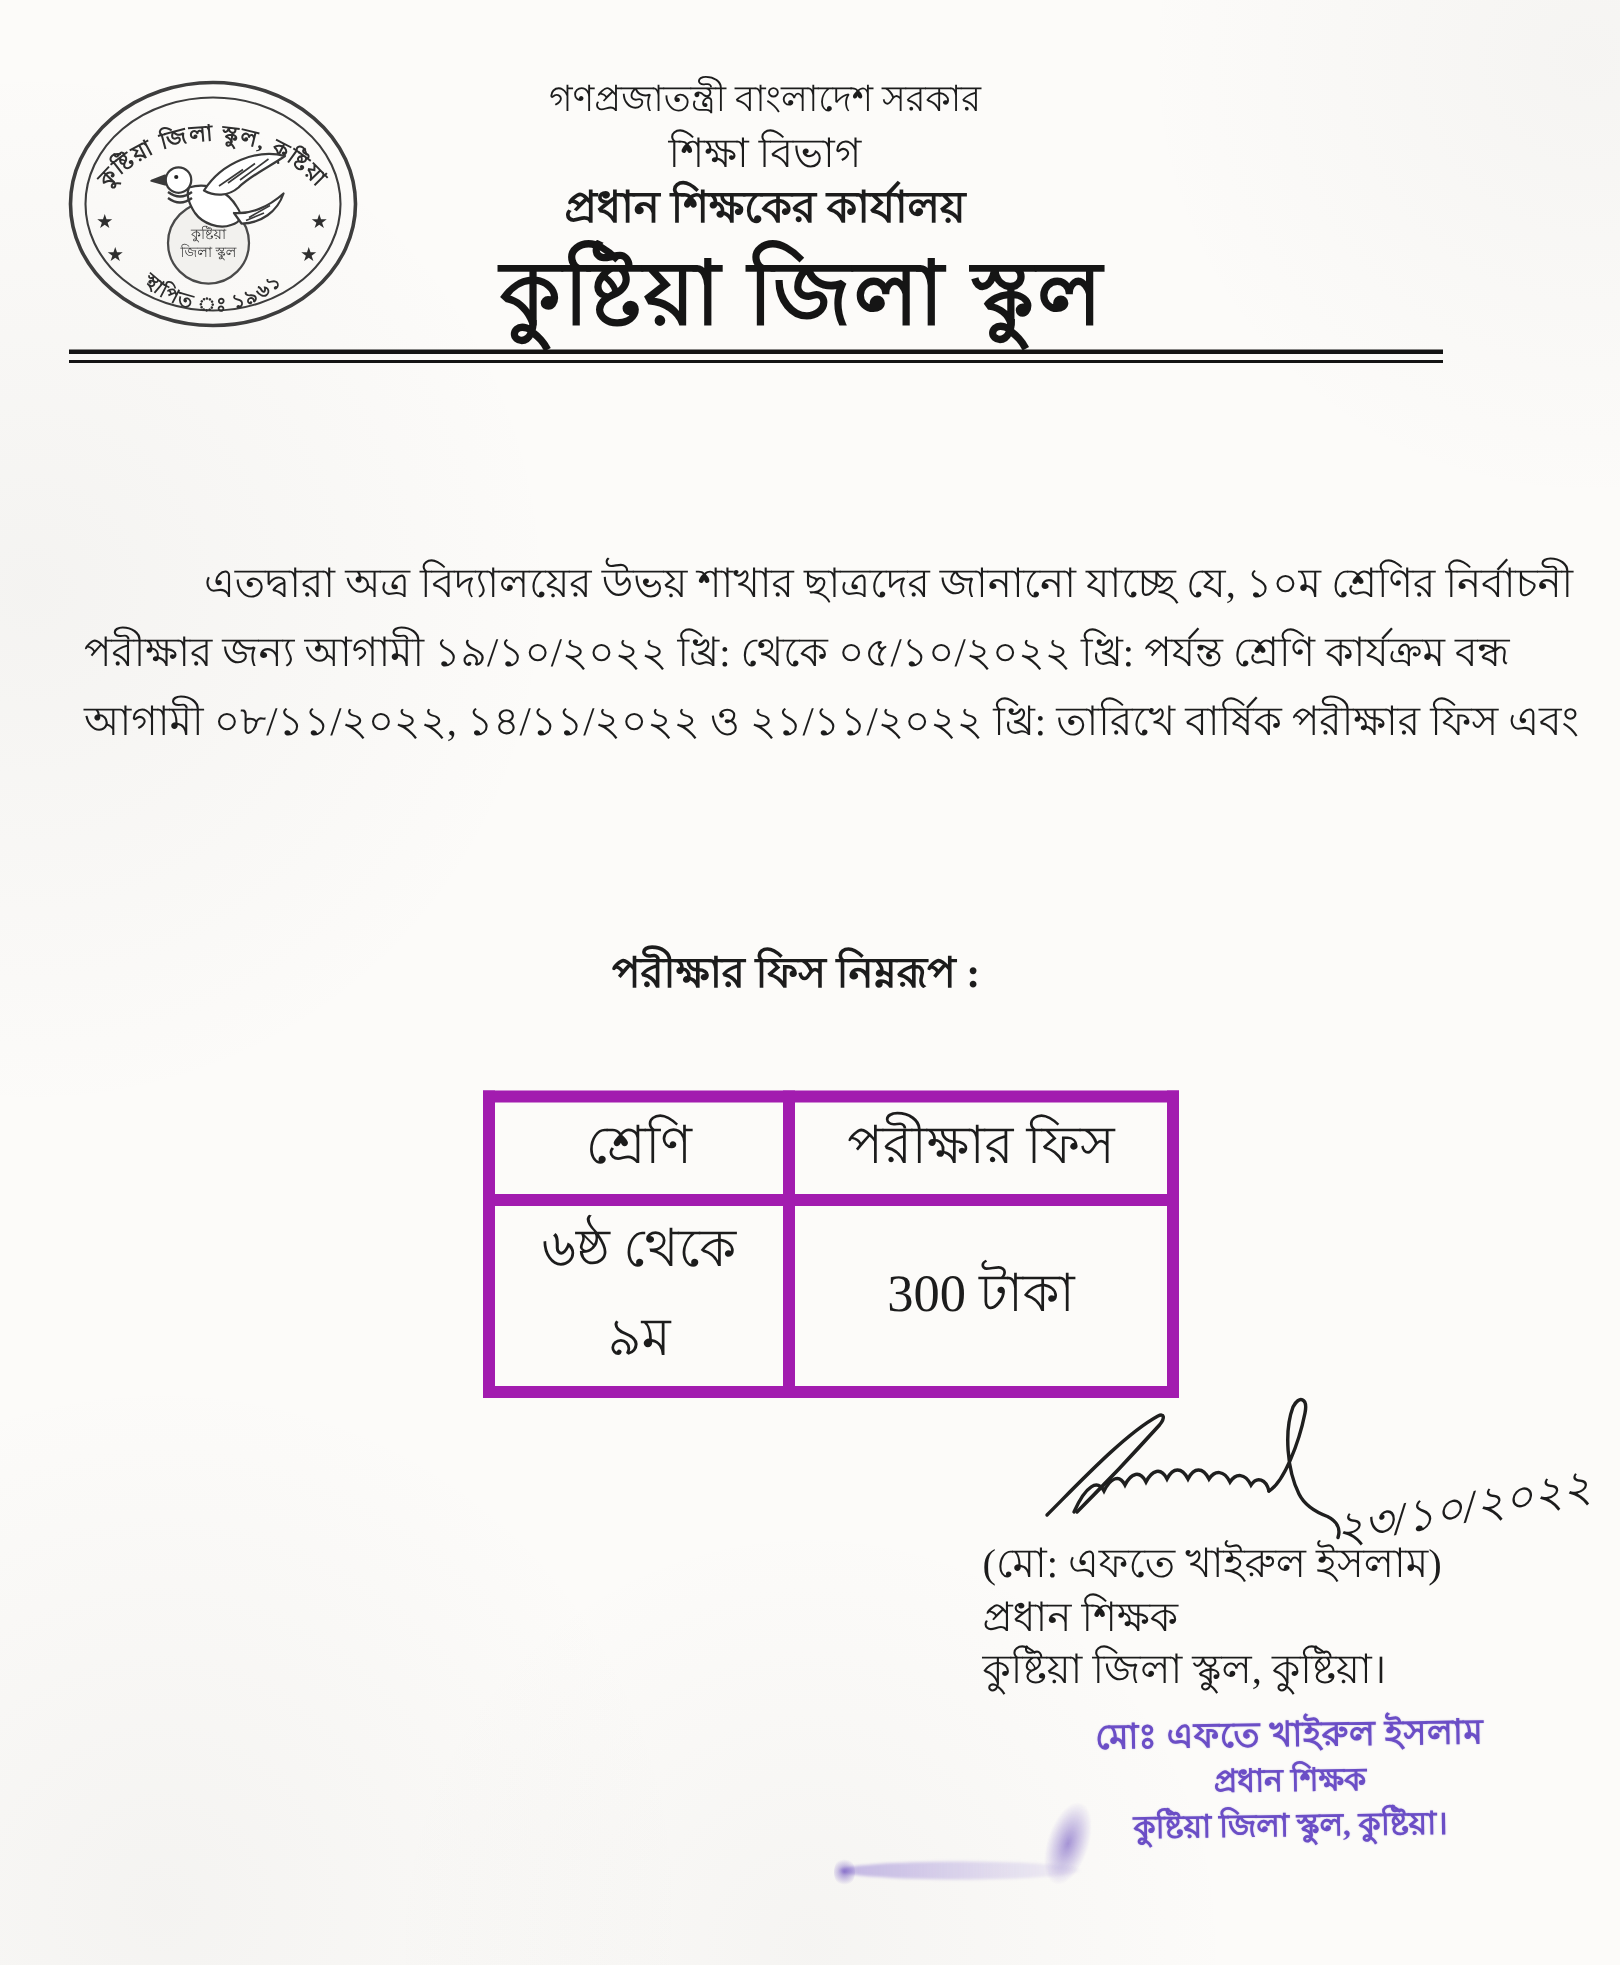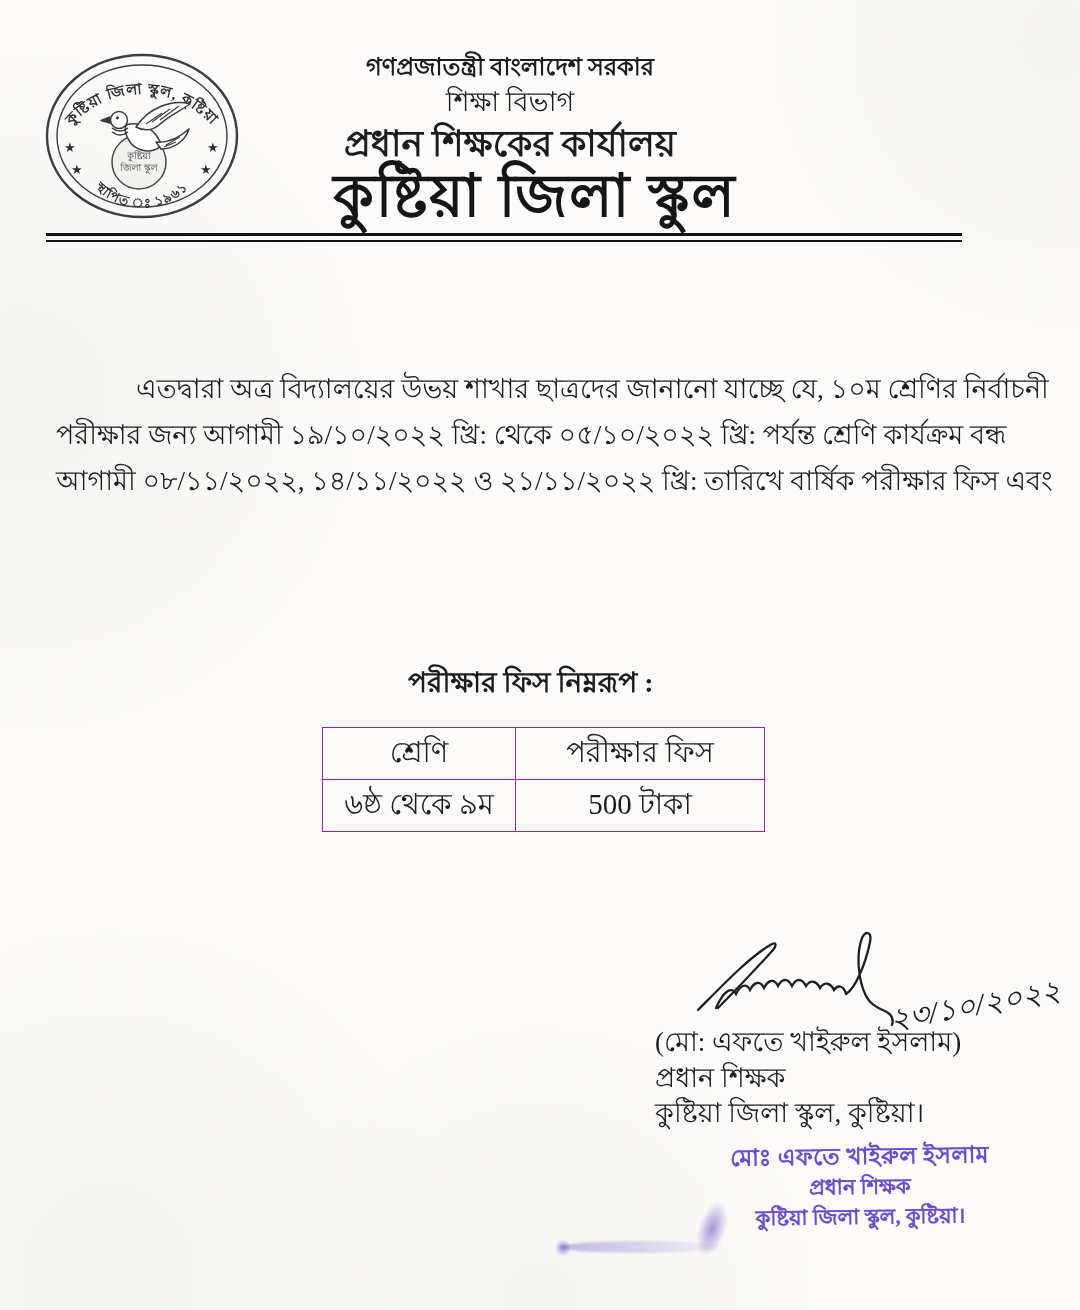--- a/index.html
+++ b/index.html
@@ -19,23 +19,23 @@
       radial-gradient(circle at 2% 30%, rgba(120,120,115,0.06), transparent 25%),
       radial-gradient(circle at 98% 3%, rgba(120,120,115,0.05), transparent 18%),
       radial-gradient(circle at 50% 99%, rgba(120,120,115,0.05), transparent 20%),
       radial-gradient(circle at 10% 97%, rgba(120,120,115,0.06), transparent 22%);
   }
   .seal{position:absolute;left:40px;top:50px;width:205px;height:172px;}
   .header-block{
     position:absolute;left:250px;top:52px;width:520px;
     text-align:center;line-height:1.28;
   }
-  .header-line1{font-size:24px;font-weight:700;}
+  .header-line1{font-size:24px;font-weight:400;}
   .header-line2{font-size:27px;font-weight:400;margin-top:2px;}
-  .header-line3{font-size:36px;font-weight:600;margin-top:2px;}
+  .header-line3{font-size:29px;font-weight:600;margin-top:2px;}
   .school-title{
     position:absolute;left:210px;top:152px;width:650px;
     text-align:center;font-size:58px;font-weight:800;
     letter-spacing:2px;color:#151515;
     transform:scaleY(1.02);
     font-family:"Liberation Serif","DejaVu Serif",serif;
   }
   .double-rule{
     position:absolute;left:46px;top:233px;width:916px;height:4px;
     border-top:3px solid #141414;border-bottom:2px solid #141414;
@@ -44,30 +44,30 @@
     position:absolute;left:600px;top:247px;width:345px;
     text-align:right;font-size:27px;
   }
   .body-text{
     position:absolute;left:56px;top:366px;width:925px;
     font-size:27px;line-height:46px;
   }
   .body-line{white-space:nowrap;}
   .body-line.indent{text-indent:80px;}
   .fees-heading{
-    position:absolute;left:408px;top:661px;
+    position:absolute;left:408px;top:627px;
     font-size:28px;font-weight:600;
   }
   .fees-table{
     position:absolute;left:322px;top:727px;
     border-collapse:collapse;
   }
   .fees-table th,.fees-table td{
-    border:1px solid #a21caf;
-    font-size:29px;font-weight:normal;
+    border:8px solid #a21caf;
+    font-size:35px;font-weight:normal;
     text-align:center;vertical-align:middle;
     height:36px;padding:1px 8px;
   }
   .fees-table .col-class{width:176px;}
   .fees-table .col-fee{width:232px;}
   .signature-svg{position:absolute;left:680px;top:928px;width:380px;height:115px;}
   .sign-block{
     position:absolute;left:655px;top:1026px;width:320px;
     text-align:left;font-size:27px;line-height:33px;
   }
@@ -165,21 +165,21 @@
   <table class="fees-table">
     <thead>
       <tr>
         <th class="col-class">শ্রেণি</th>
         <th class="col-fee">পরীক্ষার ফিস</th>
       </tr>
     </thead>
     <tbody>
       <tr>
         <td>৬ষ্ঠ থেকে ৯ম</td>
-        <td>500 টাকা</td>
+        <td>300 টাকা</td>
       </tr>
     </tbody>
   </table>
 
   <svg class="signature-svg" viewBox="0 0 380 115" xmlns="http://www.w3.org/2000/svg">
     <g fill="none" stroke="#1f1f1f" stroke-width="2.3" stroke-linecap="round">
       <path d="M18,82 C40,60 70,28 92,16 C96,14 97,17 93,22 C75,42 52,66 38,80"></path>
       <path d="M36,80 C44,62 52,58 56,66 C60,58 66,54 70,62 C74,54 80,52 84,60 C88,52 94,50 98,58 C102,50 108,50 112,58 C116,50 122,50 126,58 C130,52 136,52 140,60 C144,54 150,54 154,62 C158,56 164,58 166,66"></path>
       <path d="M166,66 C176,60 186,34 190,14 C192,4 186,2 182,10 C176,26 178,52 186,68 C190,76 197,80 205,83 C211,86 214,91 212,97"></path>
     </g>

